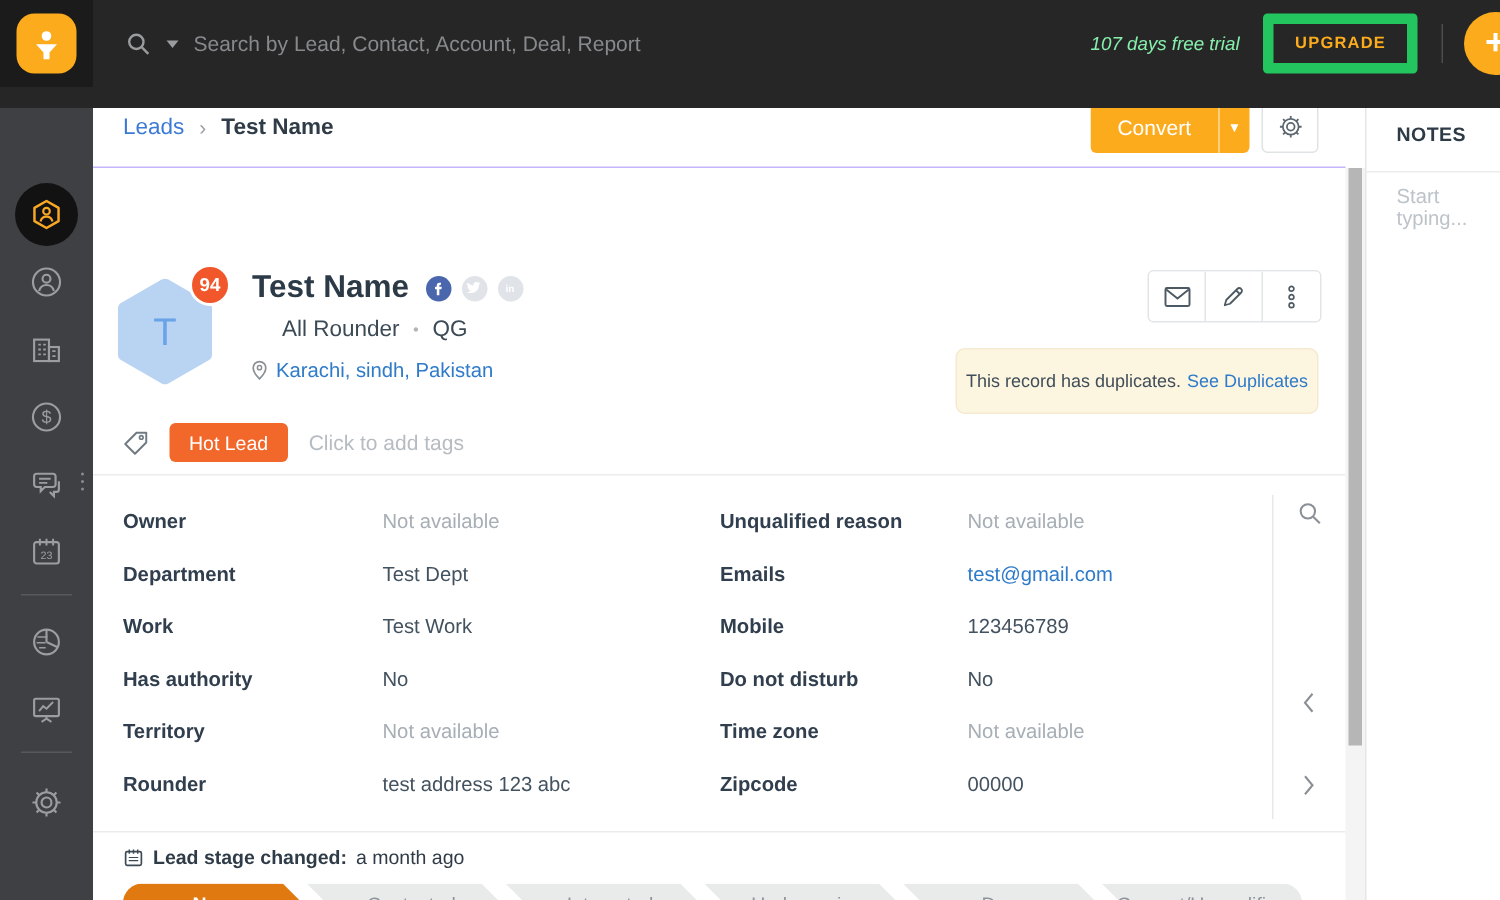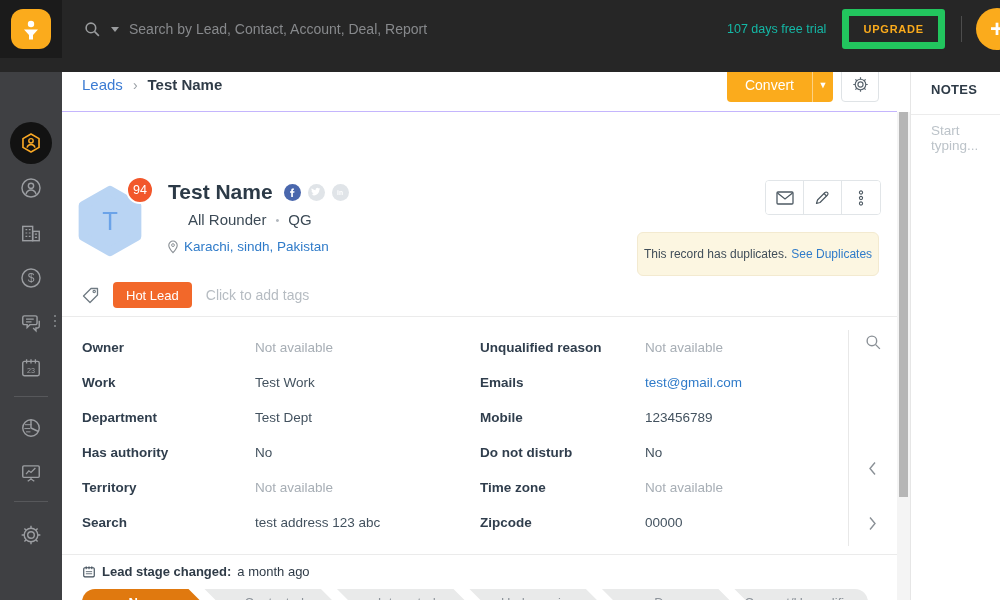--- a/index.html
+++ b/index.html
@@ -8,21 +8,21 @@
 
   
   .topbar { position:absolute; left:0; top:0; width:1000px; height:72px; background:#262626; z-index:6; }
   .logo-block { position:absolute; left:0; top:0; width:62px; height:58px; background:#1b1b1b; display:flex; align-items:center; justify-content:center; }
   .logo { width:40px; height:40px; border-radius:12px; background:#fbab1c; display:flex; align-items:center; justify-content:center; cursor:pointer; }
   .search-wrap { position:absolute; left:84px; top:0; height:58px; display:flex; align-items:center; gap:10px; }
   .search-input { background:transparent; border:none; outline:none; color:#cfcfcf; font-size:14px; width:430px; font-family:"Liberation Sans",sans-serif; }
   .search-input::placeholder { color:#87898c; }
   .caret-down { width:0; height:0; border-left:4px solid transparent; border-right:4px solid transparent; border-top:5px solid #9a9c9e; }
   .topbar-right { position:absolute; right:0; top:0; height:58px; display:flex; align-items:center; }
-  .trial { color:#14b8a6; font-size:12.5px; }
+  .trial { color:#86efac; font-style:italic; font-size:12.5px; }
   .upgrade-btn { margin-left:16px; padding:7px 14px; background:transparent; border:7px solid #22c55e; color:#fbab1c; border-radius:3px; font-size:11px; font-weight:bold; letter-spacing:.8px; cursor:pointer; font-family:"Liberation Sans",sans-serif; }
   .tb-divider { width:1px; height:26px; background:#4d4d4d; margin:0 14px 0 16px; }
   .fab { width:42px; height:42px; border-radius:50%; background:#fbab1c; color:#fff; display:flex; align-items:center; justify-content:center; font-size:24px; font-weight:bold; margin-right:-18px; cursor:pointer; line-height:1; }
 
   
   .sidebar { position:absolute; left:0; top:58px; width:62px; height:542px; background:#3f4043; z-index:5; }
   .si { position:absolute; left:0; width:62px; display:flex; justify-content:center; cursor:pointer; }
   .active-circle { width:42px; height:42px; border-radius:50%; background:#121212; display:flex; align-items:center; justify-content:center; }
   .side-hr { position:absolute; left:14px; width:34px; height:1px; background:#57585b; }
   .drag-dots { position:absolute; left:54px; top:257px; display:flex; flex-direction:column; gap:3px; cursor:pointer; }
@@ -39,21 +39,21 @@
   .convert-group { display:flex; }
   .convert-main { background:#fbab1c; color:#fff; border:none; font-size:14px; padding:0 18px; height:34px; border-radius:4px 0 0 4px; border-right:1px solid rgba(255,255,255,.45); cursor:pointer; font-family:"Liberation Sans",sans-serif; }
   .convert-caret { background:#fbab1c; color:#fff; border:none; height:34px; width:20px; border-radius:0 4px 4px 0; font-size:9px; cursor:pointer; }
   .gear-btn { margin-left:8px; width:38px; height:34px; border:1px solid #dfe3e6; border-radius:4px; background:#fff; display:flex; align-items:center; justify-content:center; cursor:pointer; }
 
   .content { position:relative; height:488px; }
   .hr { position:absolute; left:0; right:0; height:1px; background:#ebebeb; }
 
   
   .avatar { position:absolute; left:16px; top:72px; width:64px; height:74px; }
-  .score-badge { position:absolute; left:64px; top:64px; width:28px; height:28px; border-radius:50%; background:#f2572b; border:2px solid #fff; color:#fff; font-size:12.5px; font-weight:normal; display:flex; align-items:center; justify-content:center;text-align:right; }
+  .score-badge { position:absolute; left:64px; top:64px; width:28px; height:28px; border-radius:50%; background:#f2572b; border:2px solid #fff; color:#fff; font-size:12.5px; font-weight:bold; display:flex; align-items:center; justify-content:center;text-align:right; }
   .name-row { position:absolute; left:106px; top:68px; display:flex; align-items:center; gap:7px; }
   .lead-name { font-size:21px; font-weight:bold; color:#2c3a47; margin-right:4px; }
   .soc { width:17px; height:17px; border-radius:50%; display:flex; align-items:center; justify-content:center; cursor:pointer; }
   .soc.fb { background:#4a67ad; }
   .soc.muted { background:#e0e4e8; }
   .sub-row { position:absolute; left:106px; top:99px; display:flex; align-items:center; gap:9px; font-size:15px; color:#3c4a56;margin-left:20px; }
   .sub-row .dot { color:#b1b7bd; font-size:11px; }
   .loc-row { position:absolute; left:105px; top:127px; display:flex; align-items:center; gap:5px; font-size:13.5px; }
   .loc-row a { color:#2f7bc9; text-decoration:none; cursor:pointer; }
   .hdr-btns { position:absolute; left:703px; top:68px; display:flex; border:1px solid #e1e5e8; border-radius:4px; overflow:hidden; }
@@ -311,37 +311,37 @@
 
     <div class="hr" style="top:204px;"></div>
 
     <div class="details">
       <div class="dcol l">
         <div class="drow">
           <span class="dlbl">Owner</span>
           <span class="dval muted">Not available</span>
         </div>
         <div class="drow">
+          <span class="dlbl">Department</span>
+          <span class="dval">Test Dept</span>
+        </div>
+        <div class="drow">
           <span class="dlbl">Work</span>
           <span class="dval">Test Work</span>
         </div>
         <div class="drow">
-          <span class="dlbl">Department</span>
-          <span class="dval">Test Dept</span>
-        </div>
-        <div class="drow">
           <span class="dlbl">Has authority</span>
           <span class="dval">No</span>
         </div>
         <div class="drow">
           <span class="dlbl">Territory</span>
           <span class="dval muted">Not available</span>
         </div>
         <div class="drow">
-          <span class="dlbl">Search</span>
+          <span class="dlbl">Rounder</span>
           <span class="dval">test address 123 abc</span>
         </div>
       </div>
       <div class="dcol r">
         <div class="drow">
           <span class="dlbl">Unqualified reason</span>
           <span class="dval muted">Not available</span>
         </div>
         <div class="drow">
           <span class="dlbl">Emails</span>

